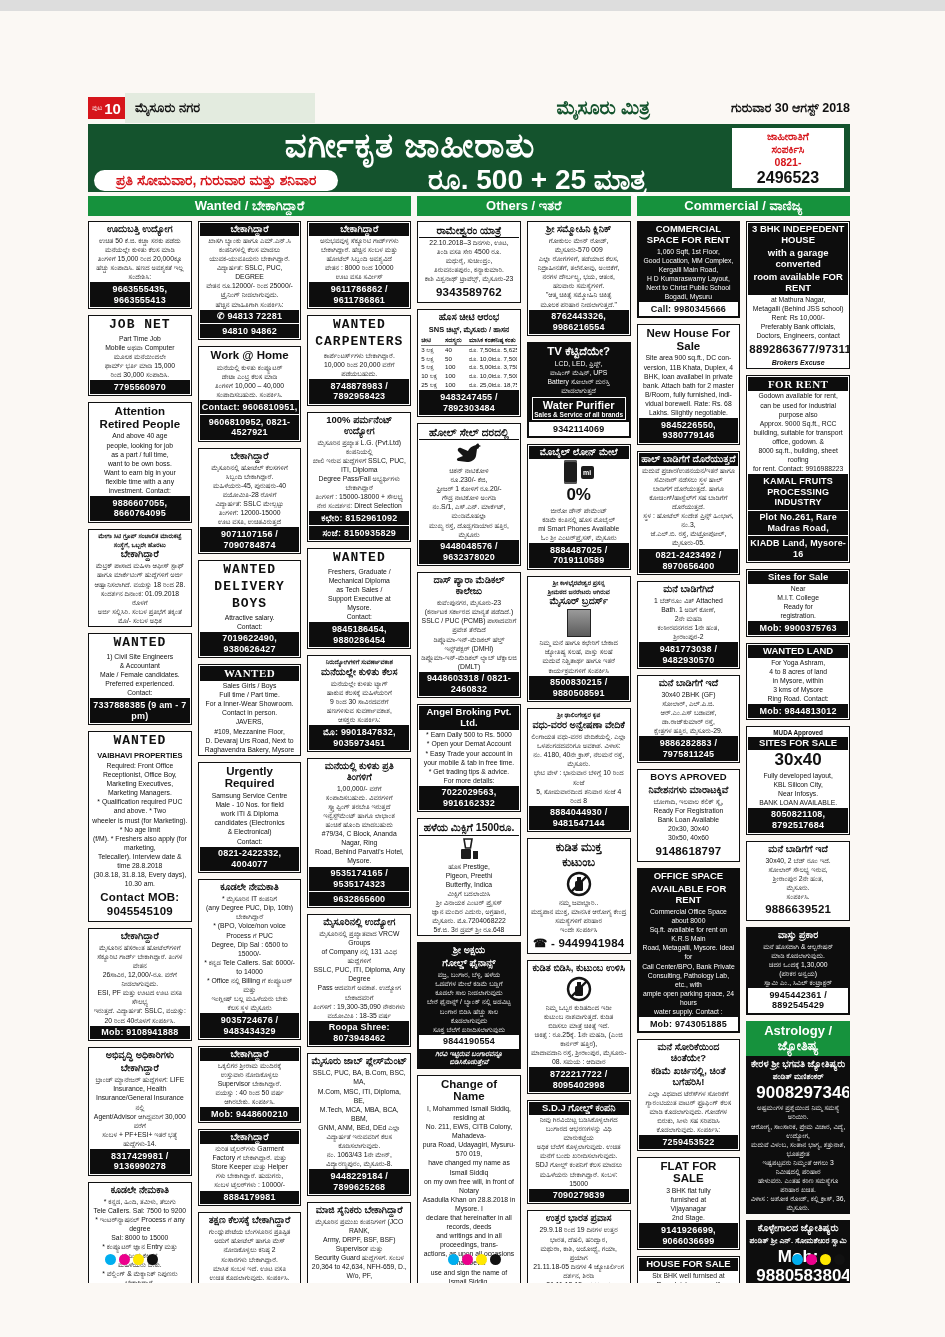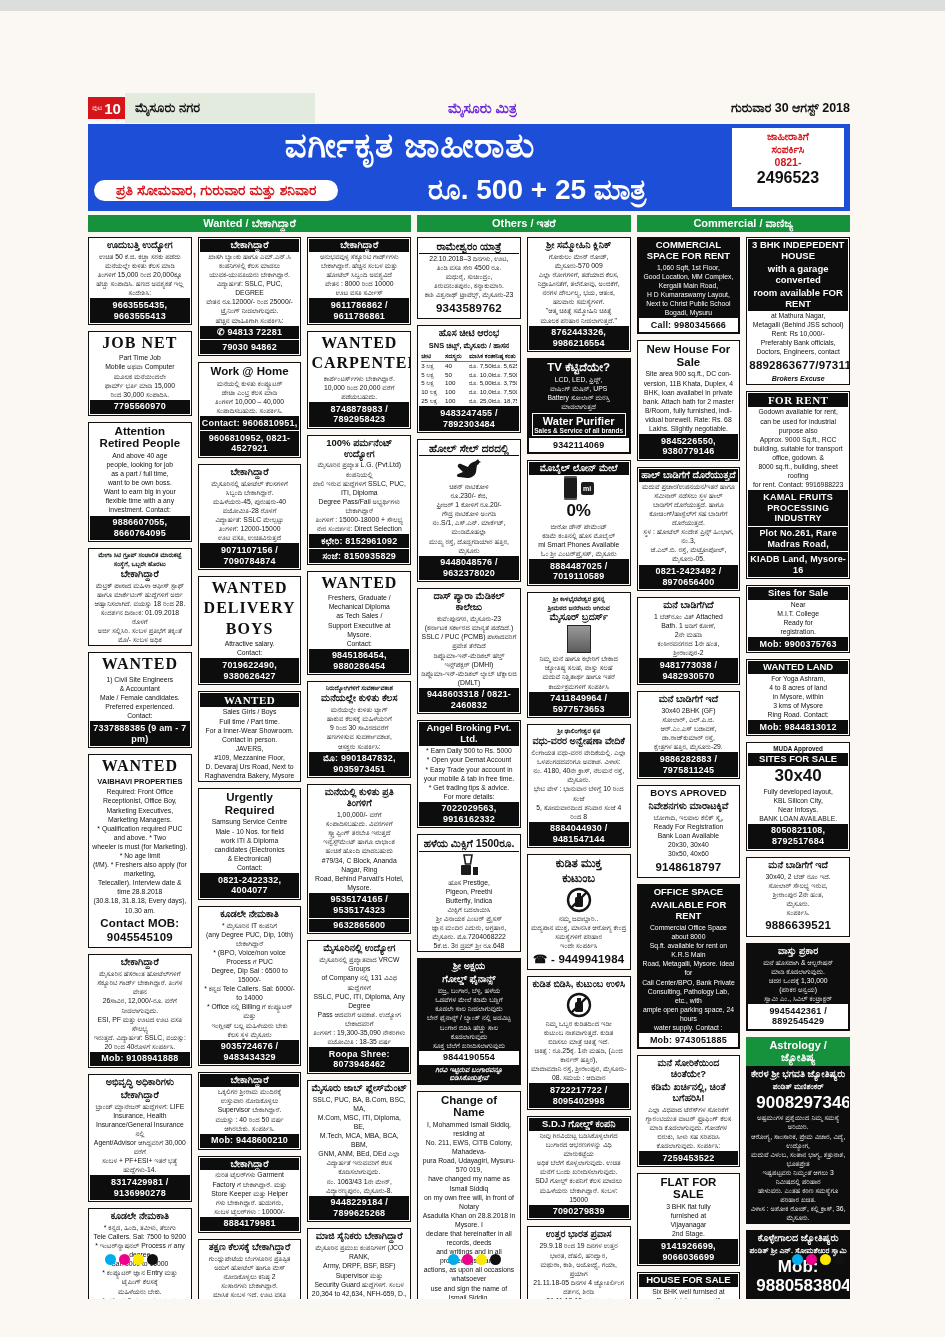--- a/index.html
+++ b/index.html
@@ -6,49 +6,49 @@
   .page{position:relative;width:945px;height:1337px;background:#fbf8f4;margin:11px auto;
         font-family:"Liberation Sans",sans-serif;color:#101010;overflow:hidden;}
   .content{position:absolute;left:88px;top:85px;width:762px;}
   
   .masthead{display:flex;align-items:center;height:24px;margin-bottom:4px;}
   .page-badge{display:flex;align-items:center;background:#d6151b;color:#fff;height:22px;padding:0 4px;}
   .page-badge .pb-word{font-size:7px;margin-right:2px;}
   .page-badge .pb-num{font-size:15px;font-weight:800;}
   .edition-strip{background:#e3ebdf;height:22px;display:flex;align-items:center;padding:4px 10px;
         font-weight:800;font-size:13px;min-width:170px;}
-  .paper-name{flex:1;text-align:center;color:#6d28d9;font-weight:800;font-size:14px;}
+  .paper-name{flex:1;text-align:right;color:#14532d;font-weight:800;font-size:19px;}
   .date-txt{font-weight:800;font-size:12.5px;min-width:200px;text-align:right;}
   
-  .banner{background:#1d4ed8;height:87px;display:flex;padding:4px 6px;box-sizing:border-box;margin-bottom:4px;}
+  .banner{background:#14532d;height:68px;display:flex;padding:4px 6px;box-sizing:border-box;margin-bottom:4px;}
   .banner-main{flex:1;display:flex;flex-direction:column;justify-content:space-between;}
   .banner-title{color:#fff;font-weight:800;font-size:34px;text-align:center;line-height:1.05;letter-spacing:1px;}
   .banner-bottom{display:flex;align-items:center;gap:10px;}
   .banner-pill{background:#fff;border-radius:14px;color:#d6151b;font-weight:800;font-size:14px;
         padding:2px 22px;white-space:nowrap;}
   .banner-price{color:#fff;font-weight:800;font-size:28px;white-space:nowrap;flex:1;text-align:center;}
   .banner-contact{background:#fff;width:112px;margin-left:6px;text-align:center;padding:2px 2px;box-sizing:border-box;}
   .bc-l{color:#d6151b;font-weight:800;font-size:10.5px;line-height:1.25;}
   .bc-n{color:#111;font-weight:800;font-size:16px;line-height:1.1;}
   
   .secgrid{display:grid;grid-template-columns:repeat(7,1fr);gap:6px;margin-bottom:5px;}
-  .secbar{background:#16923d;color:#fff;font-weight:800;font-size:11px;text-align:center;padding:2px 16px;}
+  .secbar{background:#16923d;color:#fff;font-weight:800;font-size:13px;text-align:center;padding:2px 4px;}
   .s1{grid-column:1/4}.s2{grid-column:4/6}.s3{grid-column:6/8}
   .cols{display:grid;grid-template-columns:repeat(7,1fr);gap:6px;height:1062px;overflow:hidden;}
   .col{overflow:hidden;}
   
   .ad{border:1.5px solid #101010;background:#fff;margin-bottom:6px;text-align:center;overflow:hidden;padding:1px;}
   .ad.dark{background:#0d0d0d;color:#fff;border-color:#0d0d0d;}
   .pre{font-size:6.3px;font-weight:700;line-height:1.25;padding:1px 2px 0;}
   .t{font-weight:800;line-height:1.15;padding:1px 2px;}
   .t.inv{background:#0d0d0d;color:#fff;font-size:9.5px;}
   .t.invserif{background:#0d0d0d;color:#fff;font-family:"Liberation Serif",serif;font-size:11px;letter-spacing:.5px;}
   .t.plain{font-size:9.5px;}
   .t.big{font-size:11.5px;}
-  .t.serif{font-family:Liberation Serif, serif;font-size:16px;letter-spacing:1px;}
+  .t.serif{font-family:Liberation Mono, monospace;font-size:13px;letter-spacing:1px;}
   .t.under{font-size:10.5px;border-bottom:1.5px solid #0d0d0d;}
   .dark .t.plain,.dark .t.big{color:#fff;}
   .sub{font-size:7.5px;font-weight:800;padding:1px 0;}
   .big{font-size:17px;font-weight:800;line-height:1.1;padding:1px 8px;}
   .bl{font-size:6.8px;line-height:1.34;padding:0 2px;}
   .wbox{border:1.5px solid currentColor;margin:2px 3px;padding:1px;}
   .wbox .b1{font-weight:800;font-size:11px;}
   .wbox .b2{font-weight:700;font-size:6.5px;}
   .ph{font-weight:800;margin-top:1px;padding:1.5px 1px;font-size:9px;letter-spacing:.2px;line-height:1.2;}
   .ph.inv{background:#0d0d0d;color:#fff;}
@@ -201,21 +201,21 @@
           <div class="ad">
             <div class="t inv">ಬೇಕಾಗಿದ್ದಾರೆ</div>
             <div class="bl">ಖಾಸಗಿ ಬ್ಯಾಂಕು ಹಾಗೂ ಎಮ್.ಎನ್.ಸಿ</div>
             <div class="bl">ಕಂಪನಿಗಳಲ್ಲಿ ಕೆಲಸ ಮಾಡಲು</div>
             <div class="bl">ಯುವಕ-ಯುವತಿಯರು ಬೇಕಾಗಿದ್ದಾರೆ.</div>
             <div class="bl">ವಿದ್ಯಾರ್ಹತೆ: SSLC, PUC, DEGREE</div>
             <div class="bl">ವೇತನ ರೂ.12000/- ರಿಂದ 25000/-</div>
             <div class="bl">ಟ್ರೈನಿಂಗ್ ನೀಡಲಾಗುವುದು.</div>
             <div class="bl">ಹೆಚ್ಚಿನ ಮಾಹಿತಿಗಾಗಿ ಸಂಪರ್ಕಿಸಿ:</div>
             <div class="ph inv">✆ 94813 72281</div>
-            <div class="ph inv">79030 94862</div>
+            <div class="ph inv">94810 94862</div>
           </div>
           <div class="ad">
             <div class="t big">Work @ Home</div>
             <div class="bl">ಮನೆಯಲ್ಲಿ ಕುಳಿತು ಕಂಪ್ಯೂಟರ್</div>
             <div class="bl">ಡೇಟಾ ಎಂಟ್ರಿ ಕೆಲಸ ಮಾಡಿ</div>
             <div class="bl">ತಿಂಗಳಿಗೆ 10,000 – 40,000</div>
             <div class="bl">ಸಂಪಾದಿಸಬಹುದು. ಸಂಪರ್ಕಿಸಿ.</div>
             <div class="ph inv">Contact: 9606810951,</div>
             <div class="ph inv">9606810952, 0821-4527921</div>
           </div>
@@ -560,21 +560,21 @@
             <div class="pre">ಶ್ರೀ ಕಾಳಭೈರವೇಶ್ವರ ಪ್ರಸನ್ನ</div>
             <div class="pre">ಶ್ರೀಮಠದ ಜನರೇಟರು ಆಗಿರುವ</div>
             <div class="t plain">ಮೈಸೂರ್ ಬ್ರದರ್ಸ್</div>
             <span class="icon-wrap">
               <span style="display:inline-block;width:22px;height:26px;background:linear-gradient(#9a9a9a,#5c5c5c);border:1px solid #222;"></span>
             </span>
             <div class="bl">ನಿಮ್ಮ ಮನೆ ಹಾಗೂ ಕಛೇರಿಗೆ ಬೇಕಾದ</div>
             <div class="bl">ಜ್ಯೋತಿಷ್ಯ ಸಲಹೆ, ವಾಸ್ತು ಸಲಹೆ</div>
             <div class="bl">ಮದುವೆ ನಿಶ್ಚಿತಾರ್ಥ ಹಾಗೂ ಇತರೆ</div>
             <div class="bl">ಕಾರ್ಯಕ್ರಮಗಳಿಗೆ ಸಂಪರ್ಕಿಸಿ</div>
-            <div class="ph inv">7411849964 / 5977573653</div>
+            <div class="ph inv">8500830215 / 9880508591</div>
           </div>
           <div class="ad">
             <div class="pre">ಶ್ರೀ ಢಾಲಿಂಗೇಶ್ವರ ಕೃಪ</div>
             <div class="t plain">ವಧು-ವರರ ಅನ್ವೇಷಣಾ ವೇದಿಕೆ</div>
             <div class="bl">ಲಿಂಗಾಯತ ವಧು-ವರರ ವೇದಿಕೆಯಲ್ಲಿ. ಎಲ್ಲಾ</div>
             <div class="bl">ಒಳಪಂಗಡದವರಿಗೂ ಅವಕಾಶ. ವಿಳಾಸ:</div>
             <div class="bl">ನಂ. 4180, 40ನೇ ಕ್ರಾಸ್, ನೆಲಮನೆ ರಸ್ತೆ, ಮೈಸೂರು.</div>
             <div class="bl">ಭೇಟಿ ವೇಳೆ : ಭಾನುವಾರ ಬೆಳಿಗ್ಗೆ 10 ರಿಂದ ಸಂಜೆ</div>
             <div class="bl">5, ಸೋಮವಾರದಿಂದ ಶನಿವಾರ ಸಂಜೆ 4 ರಿಂದ 8</div>
             <div class="ph inv">8884044930 / 9481547144</div>

